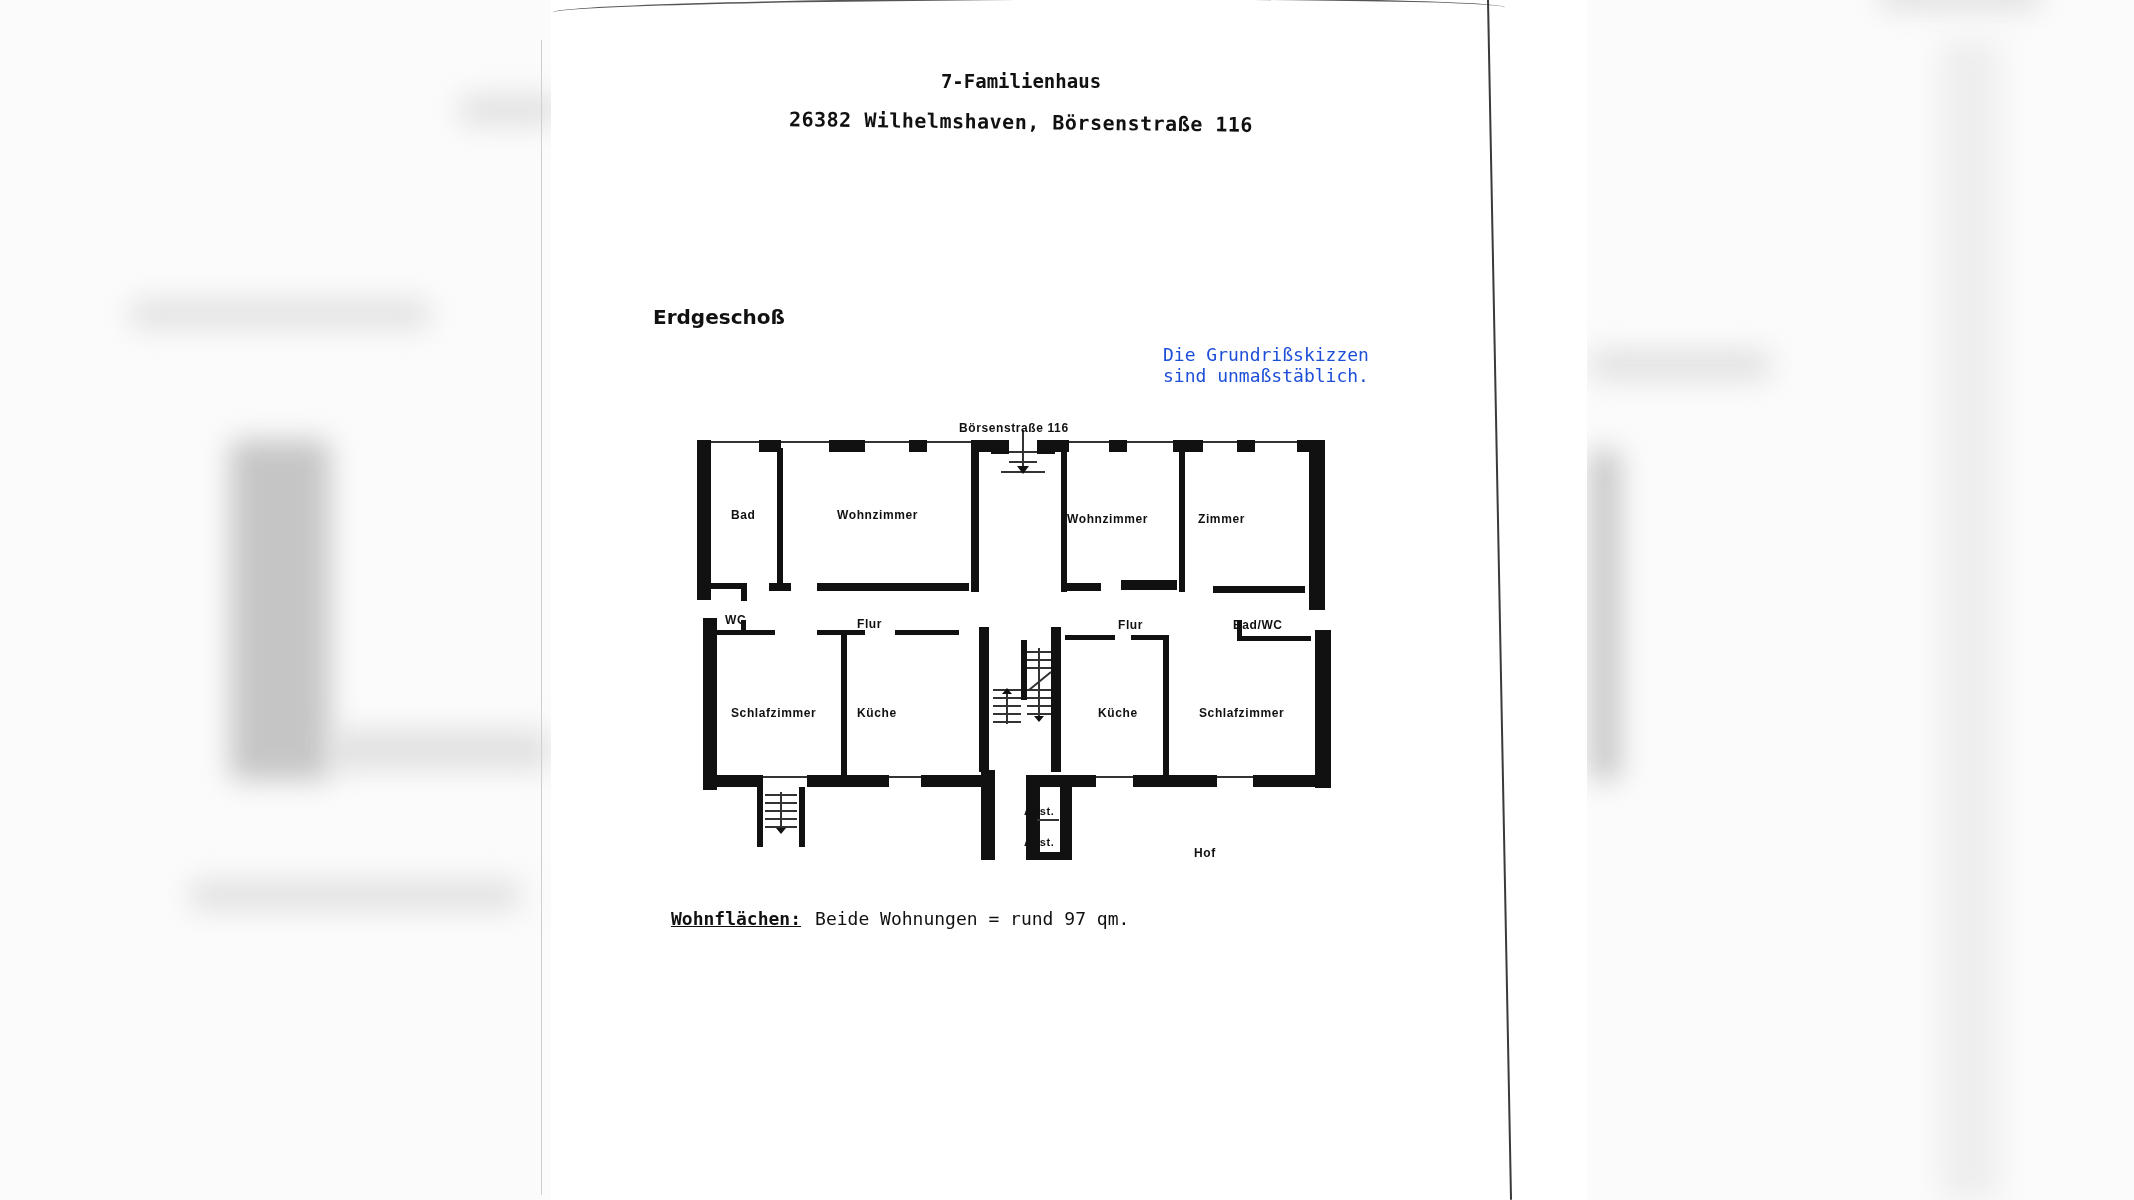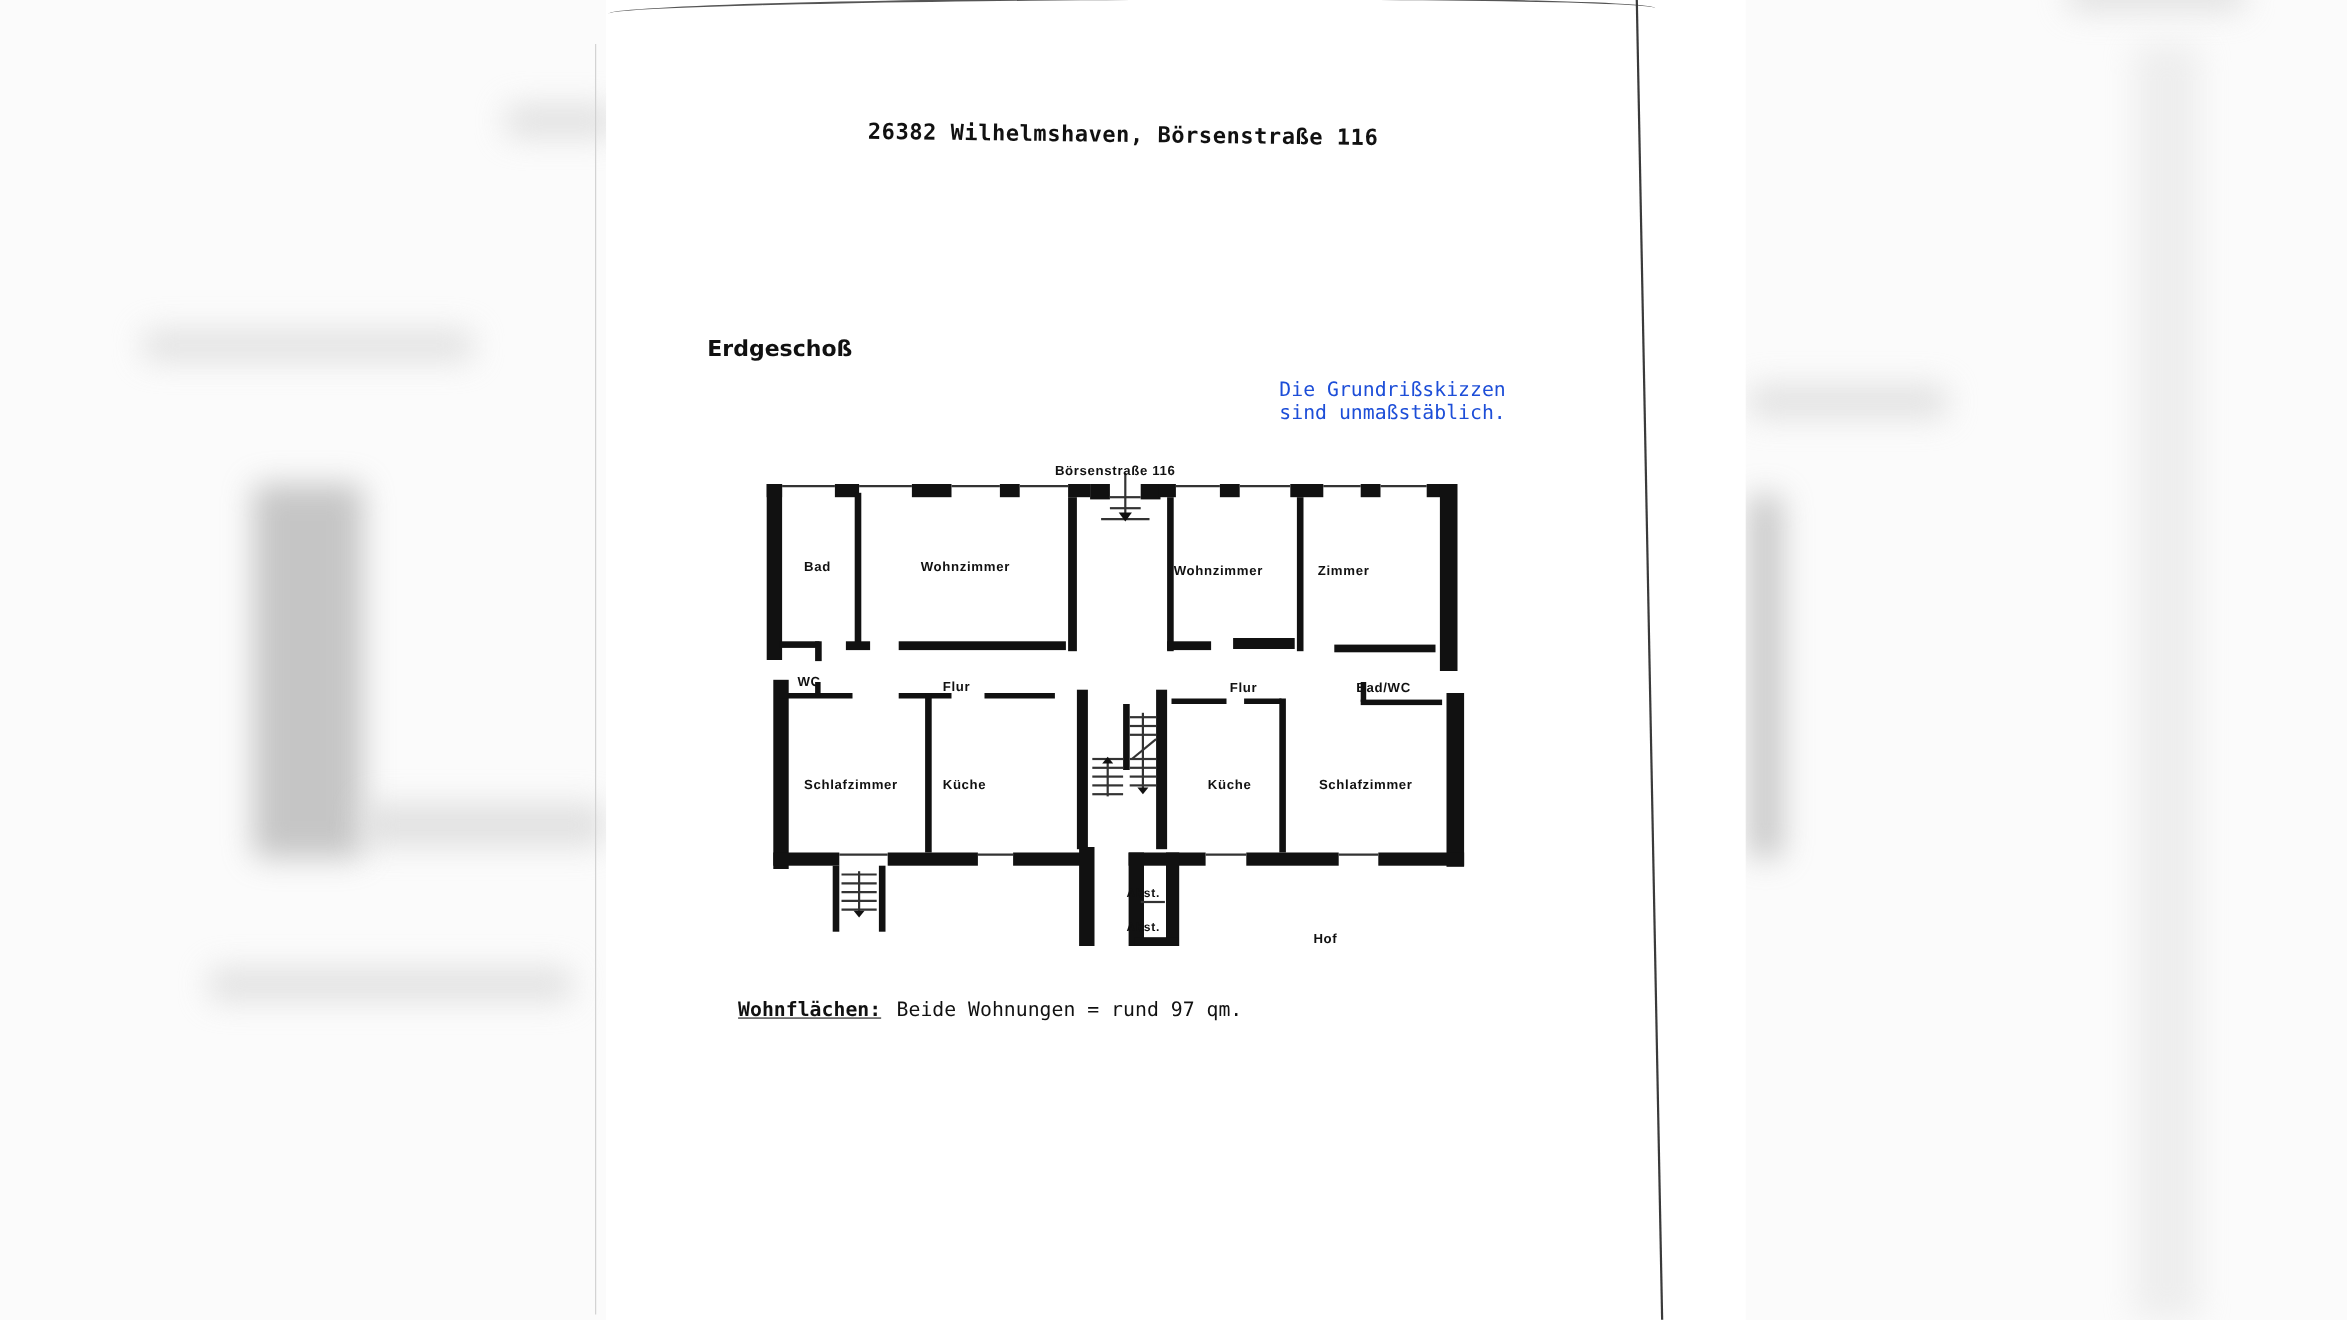--- a/index.html
+++ b/index.html
@@ -7,21 +7,21 @@
   .backdrop { position:absolute; inset:0; background:#fbfbfb; overflow:hidden; }
   .blur { position:absolute; filter:blur(14px); background:#9a9a9a; opacity:.55; border-radius:6px; }
   .blur.light { background:#d6d6d6; opacity:.7; }
   .page-wrap { position:absolute; left:551px; top:0; width:1036px; height:1200px; background:#ffffff; }
   .page-border-top { position:absolute; left:2px; top:-2px; width:952px; height:14px; border-top:2px solid #555; border-radius:50% 50% 0 0 / 12px 12px 0 0; transform:rotate(-0.3deg); }
   .page-border-left { position:absolute; left:-10px; top:40px; width:1px; height:1155px; background:#cfcfcf; }
   .page-border-right { position:absolute; left:936px; top:0; width:2px; height:1200px; background:#3a3a3a; transform:rotate(-1.1deg); transform-origin:top left; }
   .title { position:absolute; left:0; width:940px; text-align:center; color:#111; font-weight:bold; }
   .t1 { top:70px; font-size:19px; }
   .t2 { top:110px; font-size:20px; letter-spacing:.5px; transform:rotate(.7deg); }
-  .floor-label { position:absolute; left:92px; top:305px; font-family:"DejaVu Sans", sans-serif; font-weight:bold; font-size:20px; color:#111; }
+  .floor-label { position:absolute; left:102px; top:305px; font-family:"DejaVu Sans", sans-serif; font-weight:bold; font-size:20px; color:#111; }
   .note { position:absolute; left:612px; top:344px; font-size:18px; line-height:21px; color:#1d4ed8; white-space:pre; }
   .plan { position:absolute; left:0; top:0; }
   .area { position:absolute; left:120px; top:908px; font-size:18px; color:#111; }
   .area .lbl { font-weight:bold; text-decoration:underline; margin-right:14px;margin-top:16px; }
   .rl { font-family:"Liberation Sans", sans-serif; font-weight:bold; font-size:12px; fill:#111; letter-spacing:.6px; }
 </style>
 </head>
 <body>
 
 <div class="backdrop">
@@ -34,20 +34,21 @@
   <div class="blur" style="left:1590px;top:450px;width:30px;height:330px;"></div>
   <div class="blur light" style="left:1940px;top:40px;width:60px;height:1160px;opacity:.35"></div>
   <div class="blur light" style="left:1880px;top:-20px;width:160px;height:30px;"></div>
 </div>
 
 <div class="page-wrap">
   <div class="page-border-top"></div>
   <div class="page-border-left"></div>
   <div class="page-border-right"></div>
 
+  <div class="title t1">7-Familienhaus</div>
   <div class="title t2">26382 Wilhelmshaven, Börsenstraße 116</div>
 
   <div class="floor-label">Erdgeschoß</div>
   <div class="note">Die Grundrißskizzen
 sind unmaßstäblich.</div>
 
   <svg class="plan" width="1036" height="900" viewBox="0 0 1036 900">
     <g fill="#111" stroke="none">
 
       <rect x="146" y="440" width="14" height="12"></rect>

